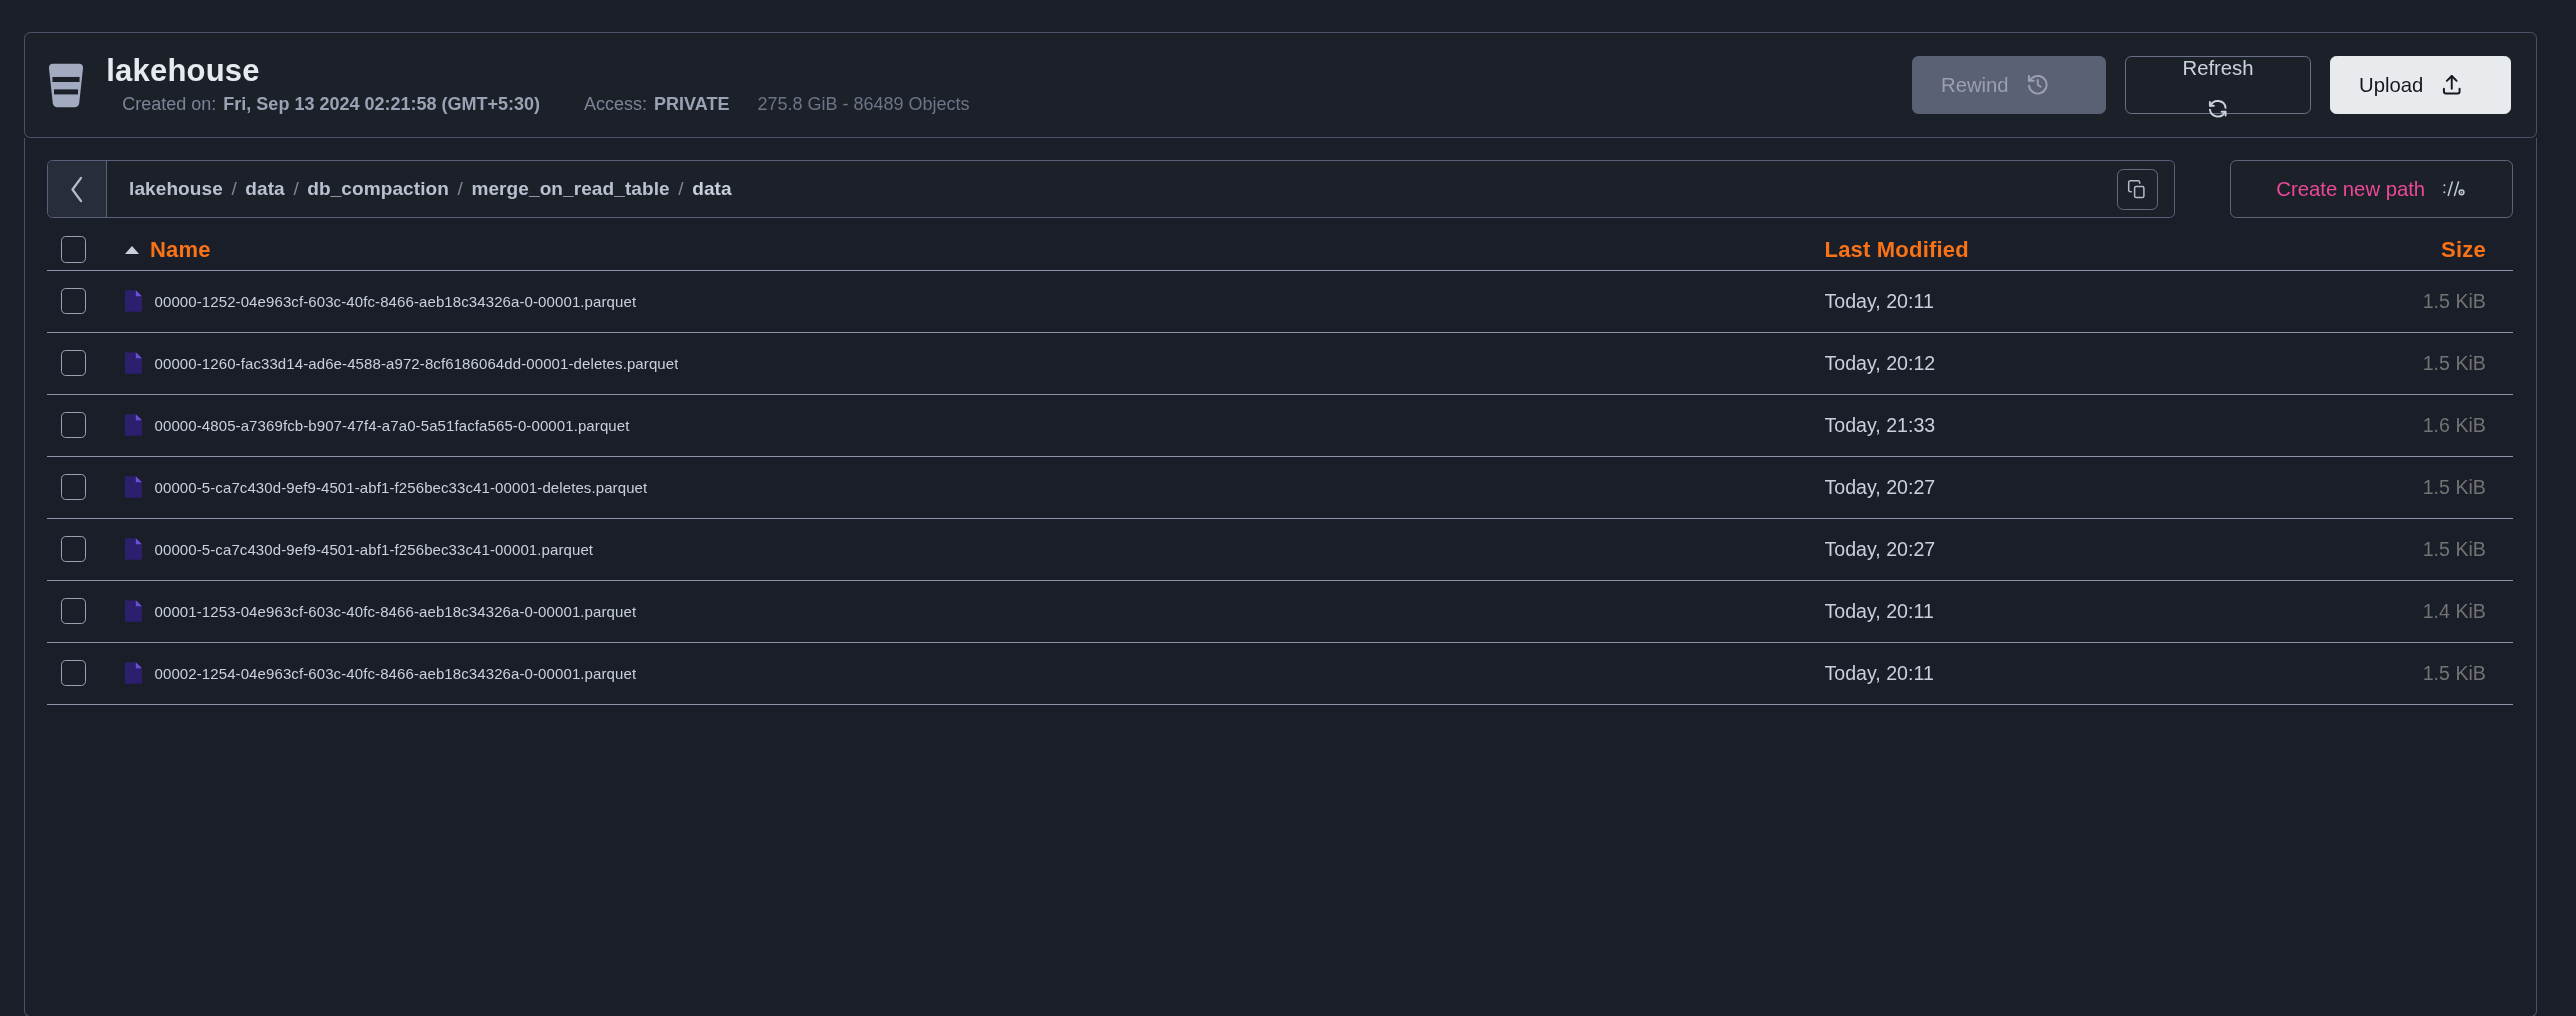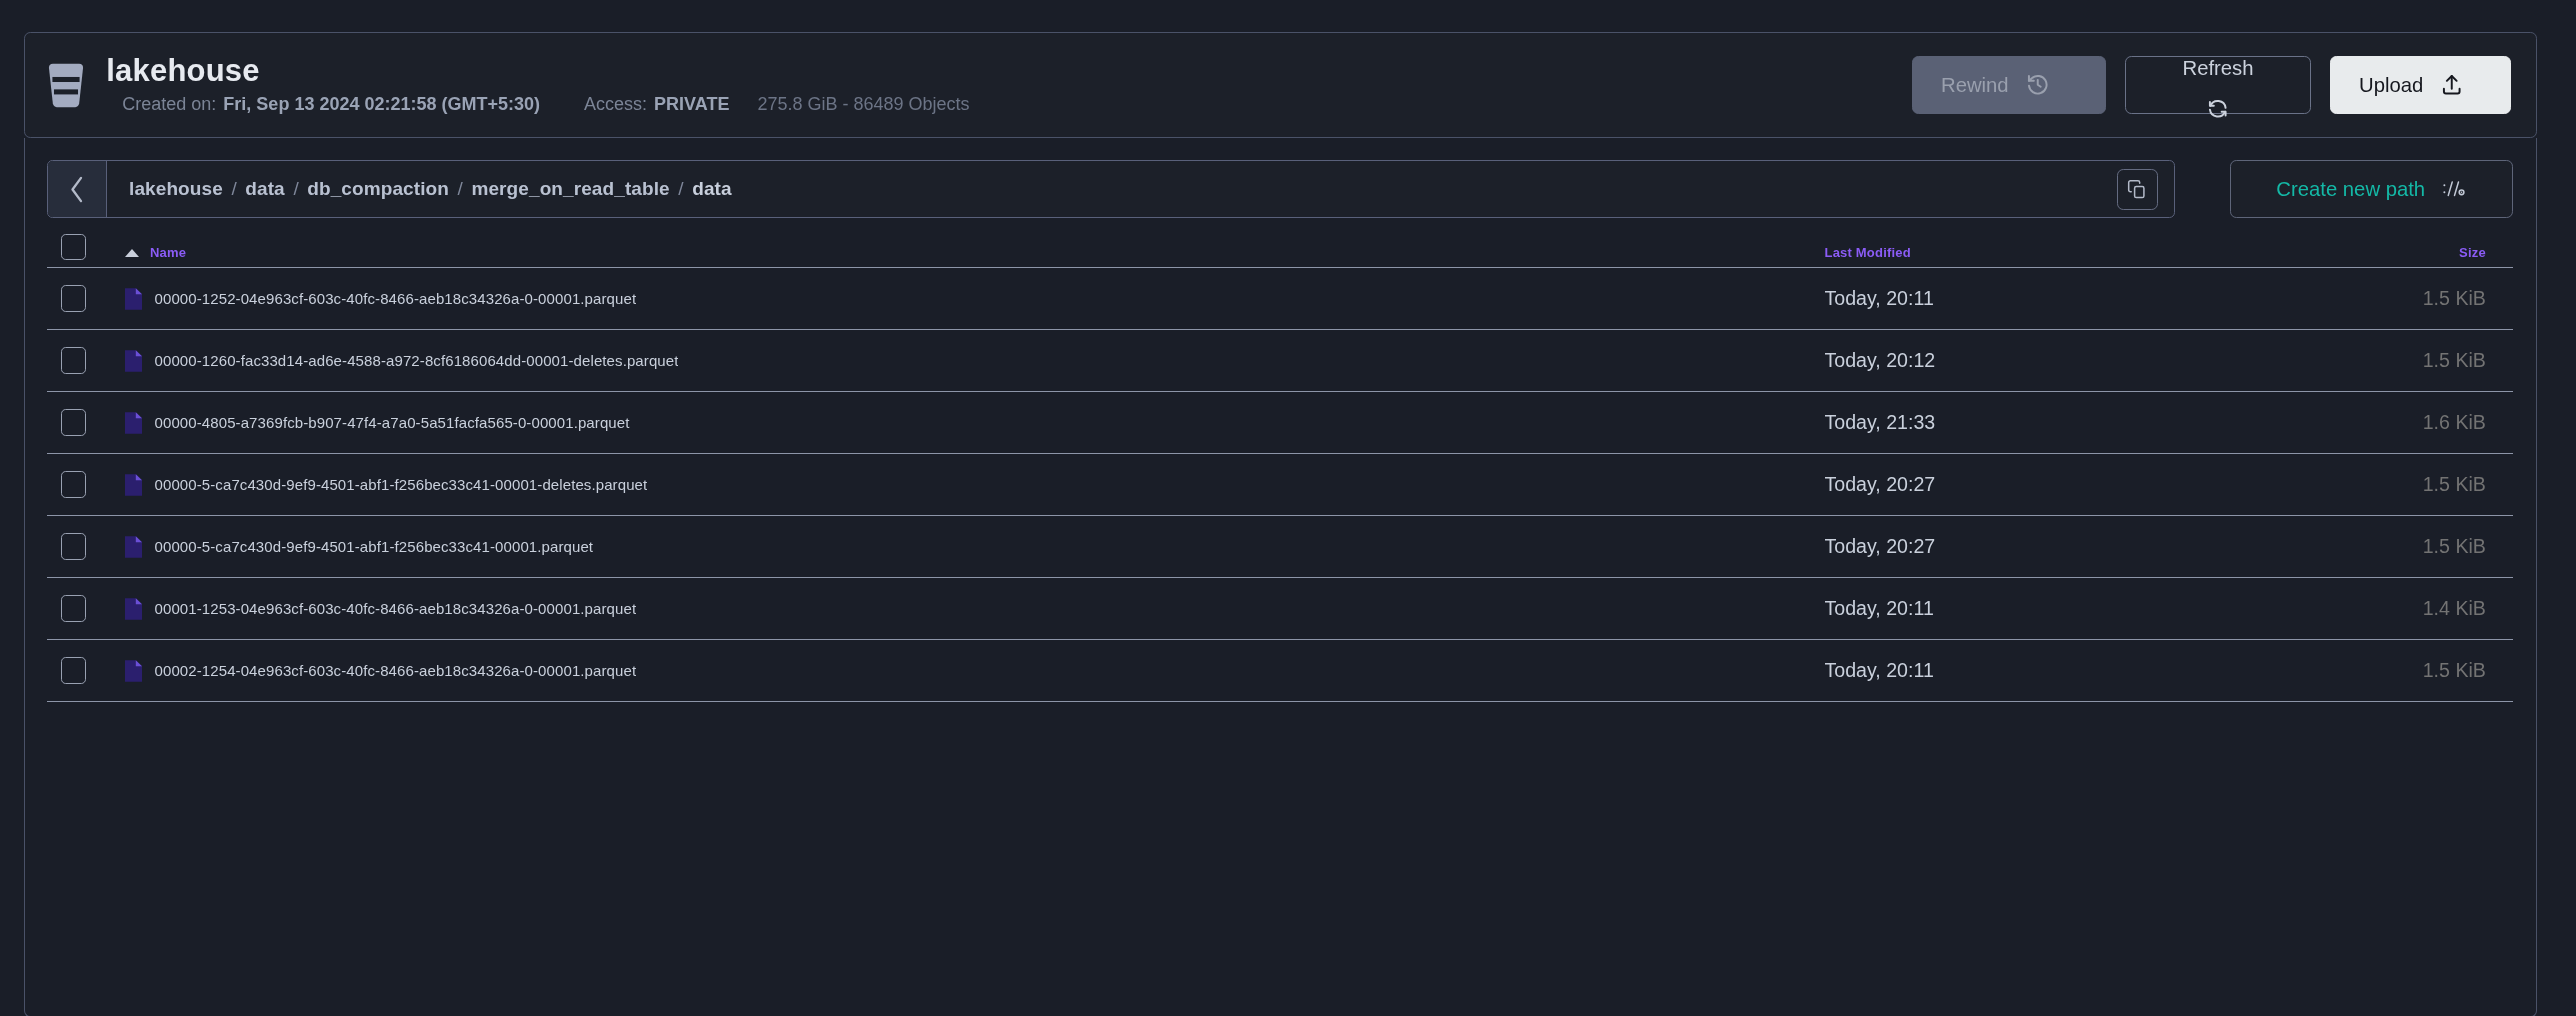--- a/index.html
+++ b/index.html
@@ -208,21 +208,21 @@
     background: transparent;
   }
 
   .btn-createpath {
     flex: 0 0 auto;
     height: 58px;
     min-width: 283px;
     background: #1c2029;
     border: 1.6px solid #5e6579;
     border-radius: 6.3px;
-    color: #14b8a6;
+    color: #ec4899;
     font-size: 20.3px;
     display: inline-flex;
     align-items: center;
     justify-content: center;
     gap: 17px;
     cursor: pointer;
     white-space: nowrap;
     margin-left: 36px;
   }
 
@@ -234,23 +234,23 @@
     table-layout: fixed;
   }
 
   .obj-table col.c-check { width: 78px; }
   .obj-table col.c-name  { width: auto; }
   .obj-table col.c-mod   { width: 485px; }
   .obj-table col.c-size  { width: 203px; }
 
   .obj-table th {
     text-align: left;
-    font-size: 13px;
+    font-size: 22px;
     font-weight: bold;
-    color: #8b5cf6;
+    color: #f97316;
     padding: 0 0 7px 0;
     vertical-align: bottom;
     letter-spacing: 0.2px;
   }
 
   th.th-size { text-align: right; padding-right: 26.6px; }
 
   .th-name-inner {
     display: inline-flex;
     align-items: center;

